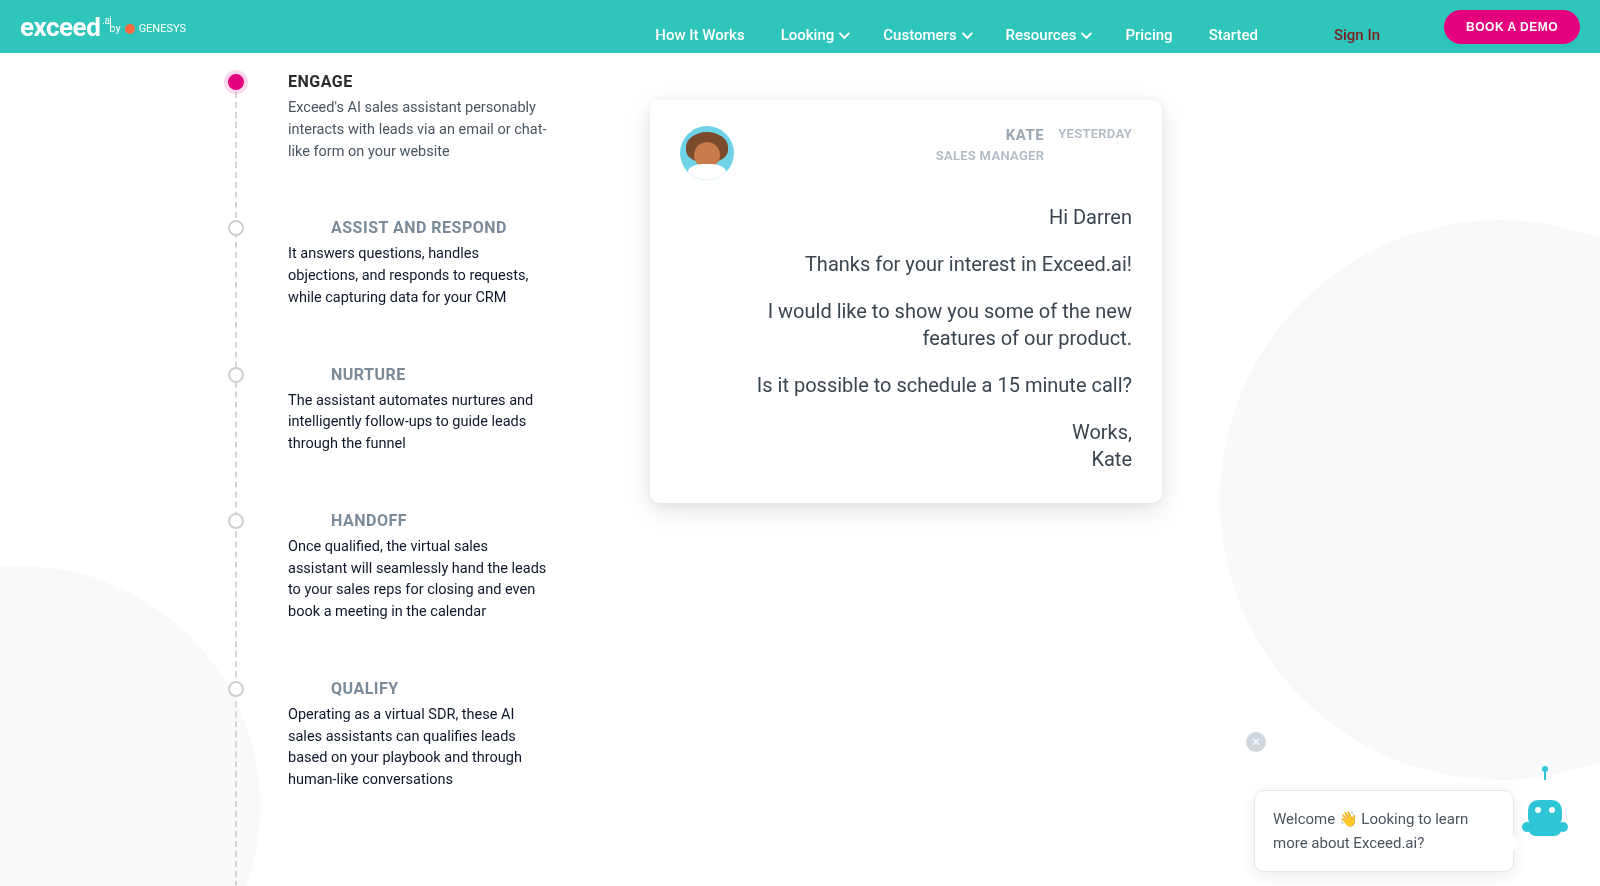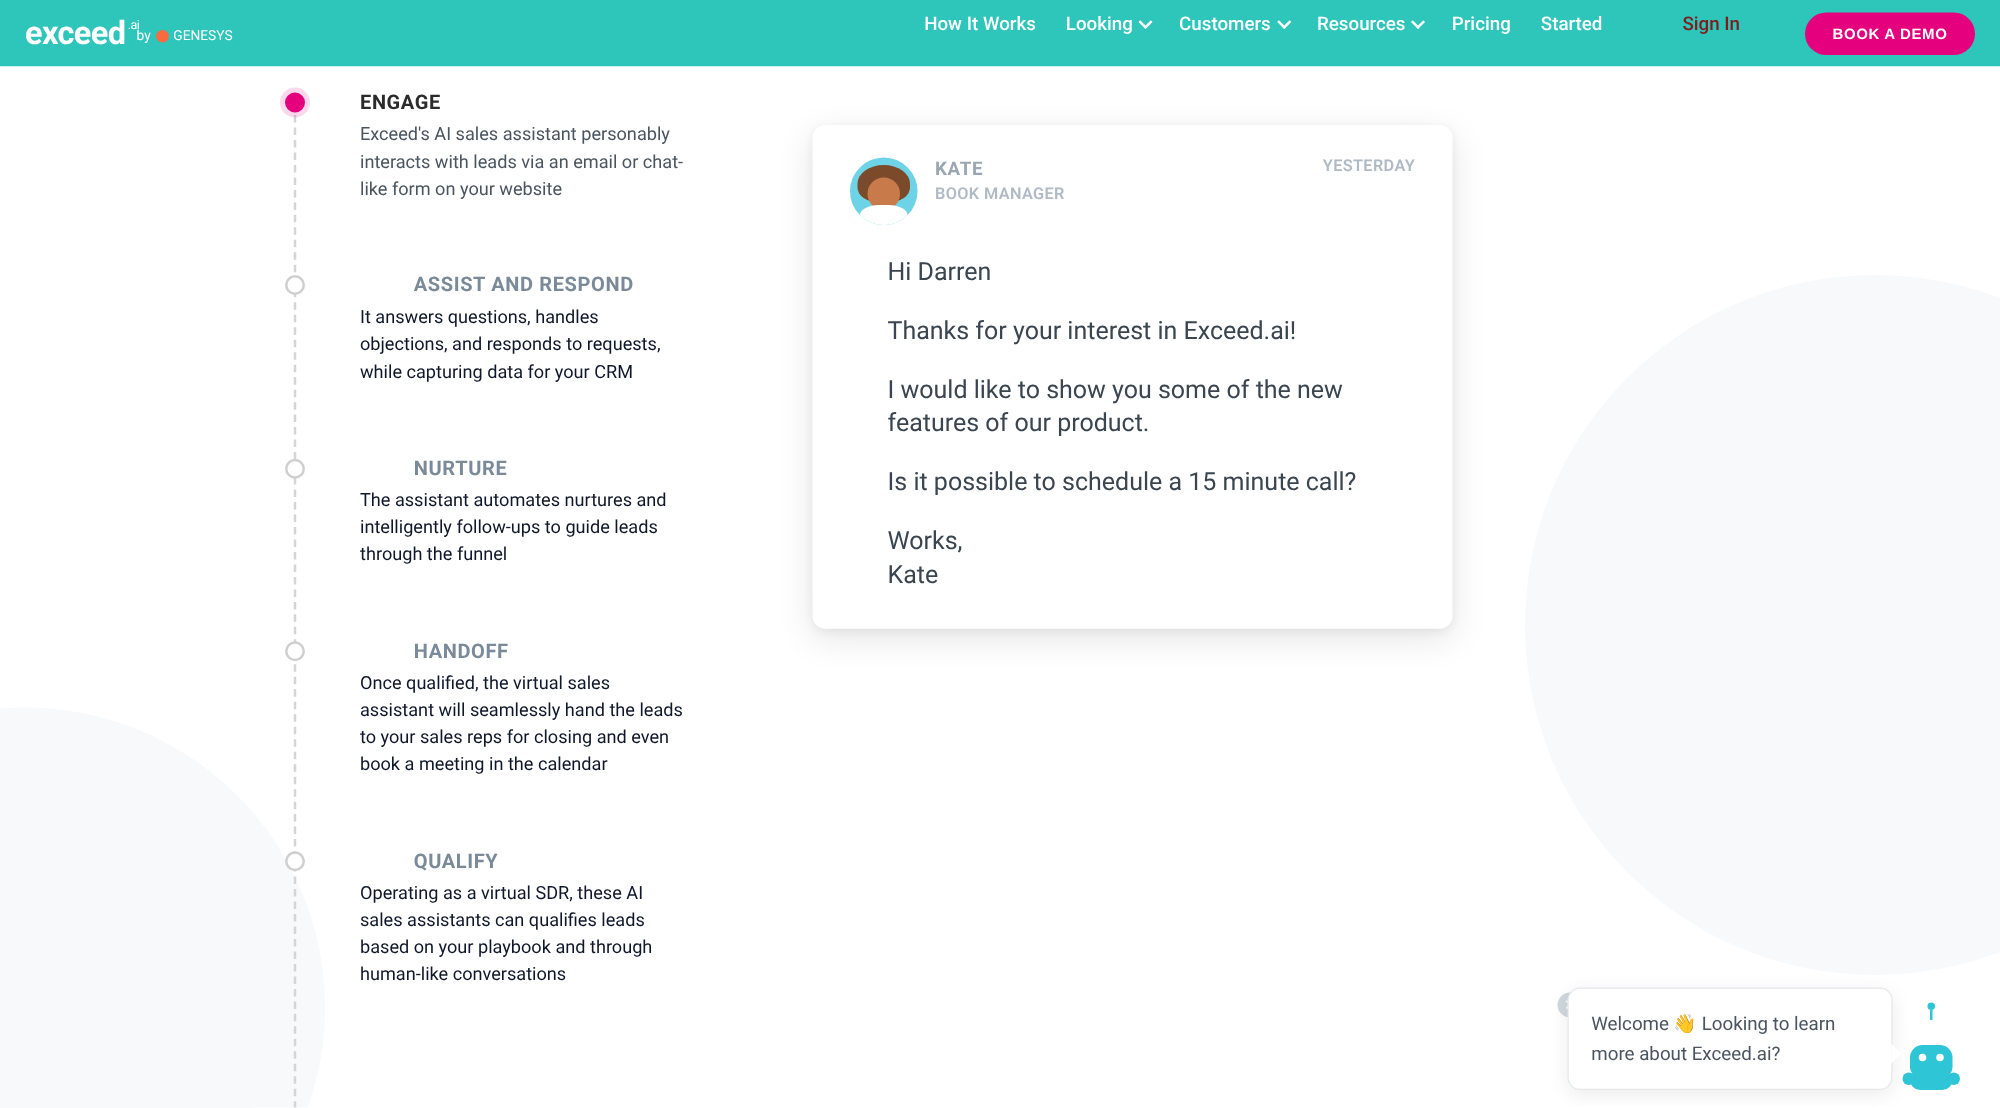--- a/index.html
+++ b/index.html
@@ -50,22 +50,22 @@
     gap: 4px;
   }
   .logo-sub .gdot {
     width: 10px; height: 10px; border-radius: 50%;
     background: #ff6a3d;
     display: inline-block;
   }
   .nav {
     margin-left: auto;
     display: flex;
-    align-items: flex-start;
-    gap: 24px;
+    align-items: flex-end;
+    gap: 36px;
   }
   .nav-item {
     color: #fff;
     font-size: 15px;
     font-weight: 500;
     display: flex;
     align-items: center;
     gap: 5px;
     cursor: pointer;
   }
@@ -174,20 +174,21 @@
   
   .card {
     position: absolute;
     top: 100px;
     left: 650px;
     width: 512px;
     background: #fff;
     border-radius: 10px;
     box-shadow: 0 8px 30px rgba(0,0,0,0.10), 0 2px 8px rgba(0,0,0,0.06);
     padding: 26px 30px 30px;
+    text-align: right;
   }
   .card-header {
     display: flex;
     align-items: flex-start;
     gap: 14px;
     margin-bottom: 24px;
   }
   .avatar {
     width: 54px; height: 54px;
     border-radius: 50%;
@@ -243,21 +244,21 @@
     padding-left: 30px;
   }
   .card-body p { margin-bottom: 20px; }
   .card-body p:last-child { margin-bottom: 0; }
   
   .chat-widget {
     position: absolute;
     bottom: 14px;
     right: 30px;
     display: flex;
-    align-items: flex-end;
+    align-items: flex-start;
     gap: 6px;
   }
   .chat-close {
     width: 20px; height: 20px;
     border-radius: 50%;
     background: #d0d8de;
     color: #fff;
     font-size: 12px;
     display: flex;
     align-items: center;
@@ -452,21 +453,21 @@
 
 <div class="card">
   <div class="card-header">
     <div class="avatar">
       <div class="hair"></div>
       <div class="face"></div>
       <div class="shirt"></div>
     </div>
     <div class="card-who">
       <div class="card-name">KATE</div>
-      <div class="card-role">BOOK MANAGER</div>
+      <div class="card-role">SALES MANAGER</div>
     </div>
     <div class="card-time">YESTERDAY</div>
   </div>
   <div class="card-body">
     <p>Hi Darren</p>
     <p>Thanks for your interest in Exceed.ai!</p>
     <p>I would like to show you some of the new features of our product.</p>
     <p>Is it possible to schedule a 15 minute call?</p>
     <p>
       <span>Works,</span><br>

